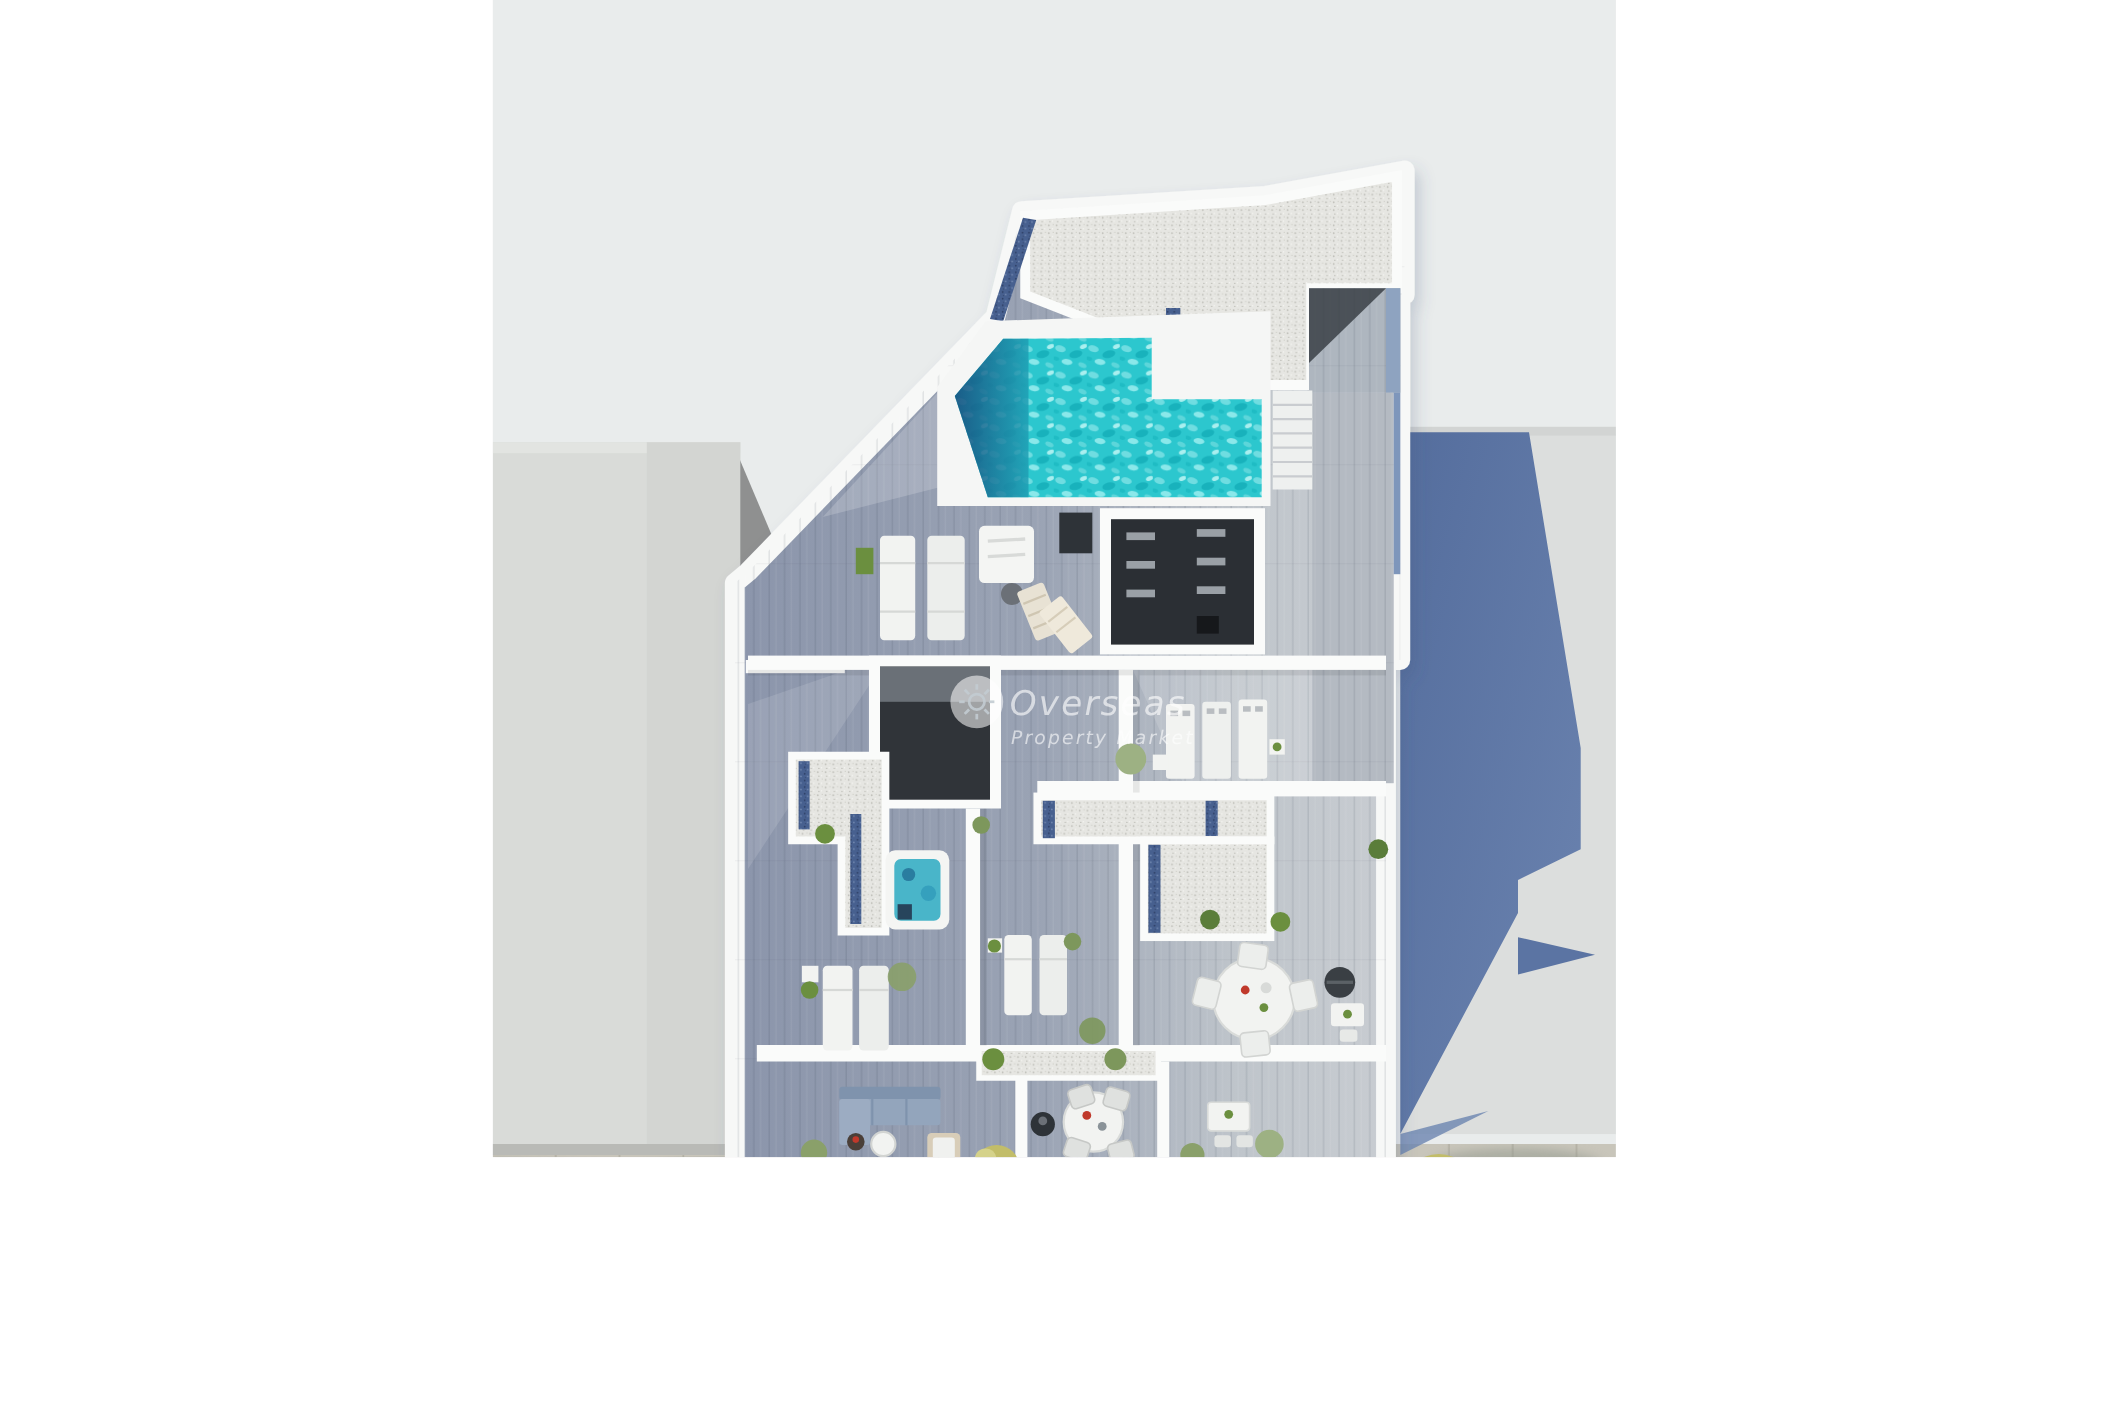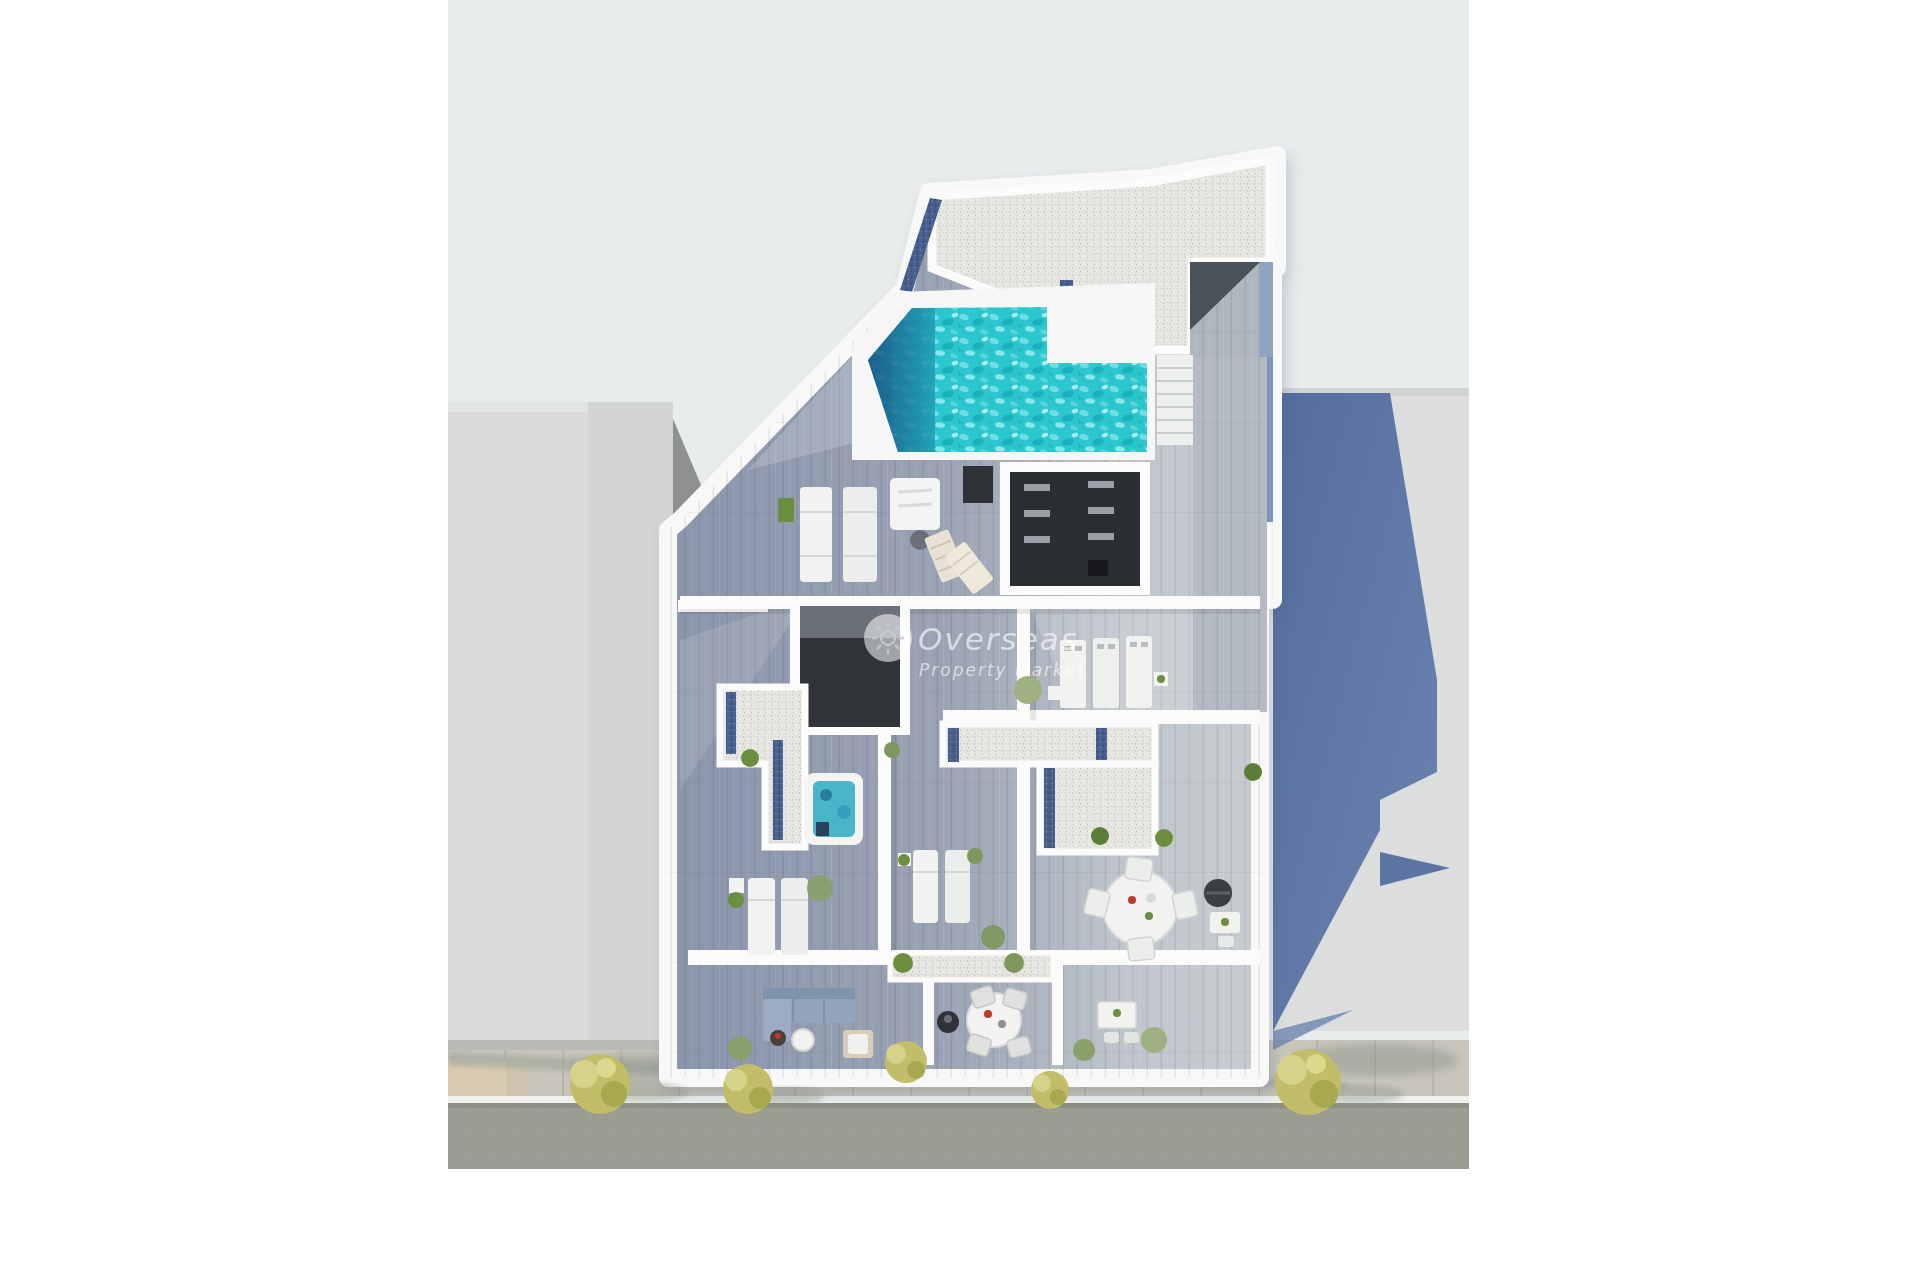--- a/index.html
+++ b/index.html
@@ -1,16 +1,16 @@
 <!DOCTYPE html>
 <html style="--bg-canvas: #ffffff; --bg-photo: #e9ecec; --neighbor-gray: #d9dbd8; --neighbor-gray-dark: #cfd1ce; --building-white: #f6f7f6; --wall-white: #fafbfa; --wood-dark: #8b95ab; --wood-light: #c6cbd1; --roof-gravel: #e4e4e1; --gravel-navy: #47608f; --pool-turquoise: #2cc7ce; --pool-deep: #174a7c; --shadow-blue: #5b74a3; --road-gray: #9b9d90; --sidewalk-gray: #c8c5ba; --curb-white: #eef0ec; --tile-beige: #d9ccb1; --tree-olive: #c2bd69; --plant-green: #6b8f3f; --furniture-white: #f2f3f1; --dark-opening: #2b2f34;"><head>
 <meta charset="utf-8">
 <style>
   html,body{margin:0;padding:0;background:#ffffff;}
-  .canvas{position:relative;width:1920px;height:1169px;background:var(--bg-canvas,#ffffff);overflow:hidden;
+  .canvas{position:relative;width:1920px;height:1052px;background:var(--bg-canvas,#ffffff);overflow:hidden;
           font-family:"Liberation Sans", sans-serif;}
   .photo{position:absolute;left:448px;top:0;width:1021px;height:1280px;background:var(--bg-photo,#e9ecec);}
   svg{display:block;}
   text{font-family:"DejaVu Sans", sans-serif;}
   .wm-big{font-size:31px;font-style:italic;font-weight:300;letter-spacing:2px;fill:#ffffff;opacity:.62;}
   .wm-small{font-size:17px;font-style:italic;font-weight:300;letter-spacing:2px;fill:#ffffff;opacity:.60;}
 </style>
 </head>
 <body>
 

